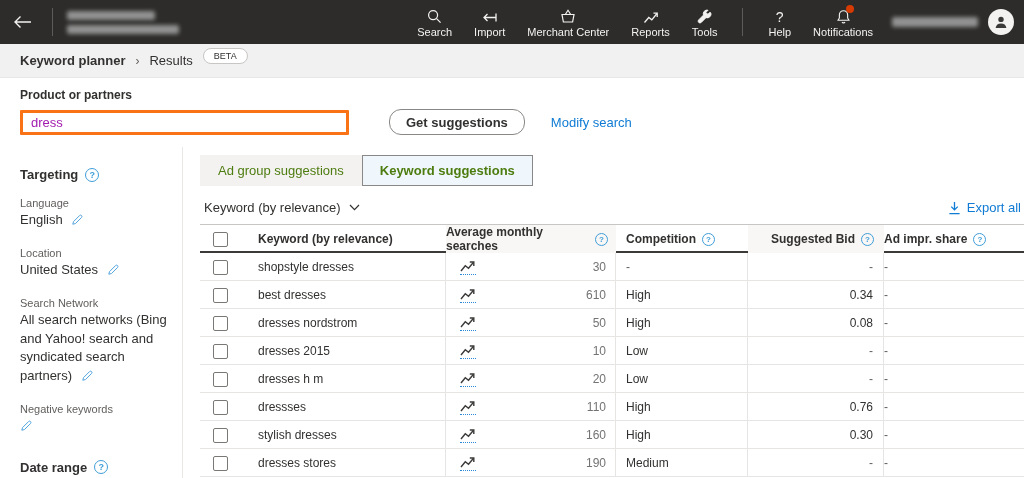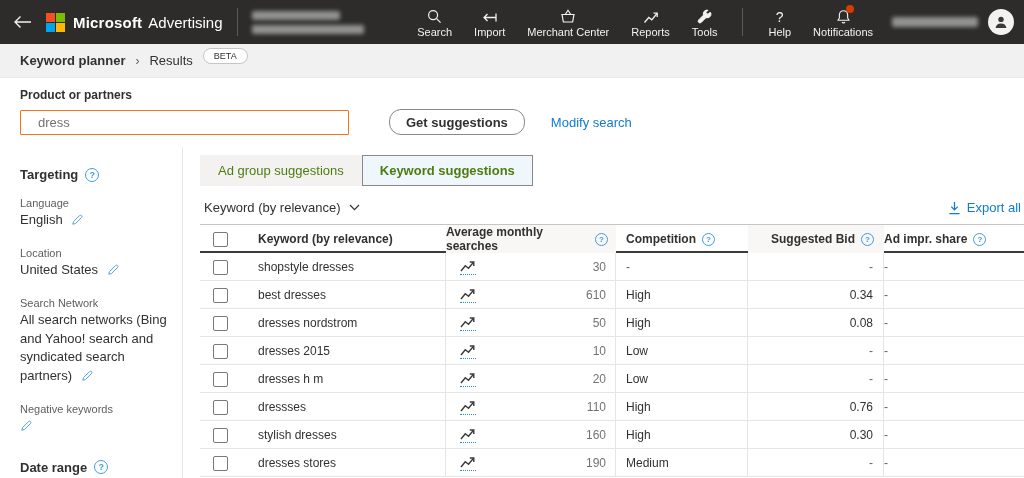--- a/index.html
+++ b/index.html
@@ -45,22 +45,22 @@
   .crumb-current { font-size:13px; cursor:pointer; }
   .beta-badge {
     margin-left:10px; transform:translateY(-5px); background:#fff; border:1px solid #c8c6c4;
     border-radius:10px; font-size:9px; padding:2px 10px; color:#323130;
   }
   
   .search-section { padding:10px 20px 12px 20px; }
   .search-label { font-weight:bold; font-size:12px; margin-bottom:7px; }
   .search-row { display:flex; align-items:center; }
   .search-input {
-    width:329px; height:25px; border:1px solid #f97316; background:#fff; font-size:13px;
-    padding:0 17px; font-family:"Liberation Sans", sans-serif; color:#737373; border-radius:1px;
+    width:329px; height:25px; border:3px solid #f97316; background:#fff; font-size:13px;
+    padding:0 8px; font-family:"Liberation Sans", sans-serif; color:#a21caf; border-radius:1px;
   }
   .get-btn {
     margin-left:40px; background:#fff; border:1px solid #8a8886; font-weight:bold; font-size:13px;
     padding:4px 16px; height:26px; cursor:pointer; font-family:"Liberation Sans", sans-serif; color:#323130; border-radius:12px;
   }
   .modify-link { margin-left:26px; color:#0f7bd4; cursor:pointer; font-size:13px; }
   
   .content { display:flex; height:338px; }
   .sidebar { width:183px; border-right:1px solid #e8e7e6; padding:6px 14px 0 20px; flex-shrink:0; }
   .sb-title { font-weight:bold; font-size:13px; display:flex; align-items:center; margin-top:14px; }
@@ -112,30 +112,20 @@
 </style>
 </head>
 <body>
 
 <div class="topbar">
   <div class="back-btn">
     <svg width="18" height="14" viewBox="0 0 18 14" fill="none" stroke="#f3f2f1" stroke-width="1.4">
       <path d="M17 7 H1 M6.5 1.5 L1 7 L6.5 12.5"></path>
     </svg>
   </div>
-  <div class="brand">
-    <span class="ms-logo">
-        <span></span>
-        <span></span>
-        <span></span>
-        <span></span>
-      </span>
-    <span class="brand-first">Microsoft</span>
-    <span class="brand-second">Advertising</span>
-  </div>
   <div class="tb-divider"></div>
   <div class="redacted-stack">
     <div class="blur-bar" style="width:88px;height:9px;"></div>
     <div class="blur-bar" style="width:112px;height:9px;"></div>
   </div>
   <div class="tb-spacer"></div>
 
   <div class="nav-item">
     <span class="nav-icon">
       <svg width="15" height="15" viewBox="0 0 16 16" fill="none" stroke-width="1.3">

